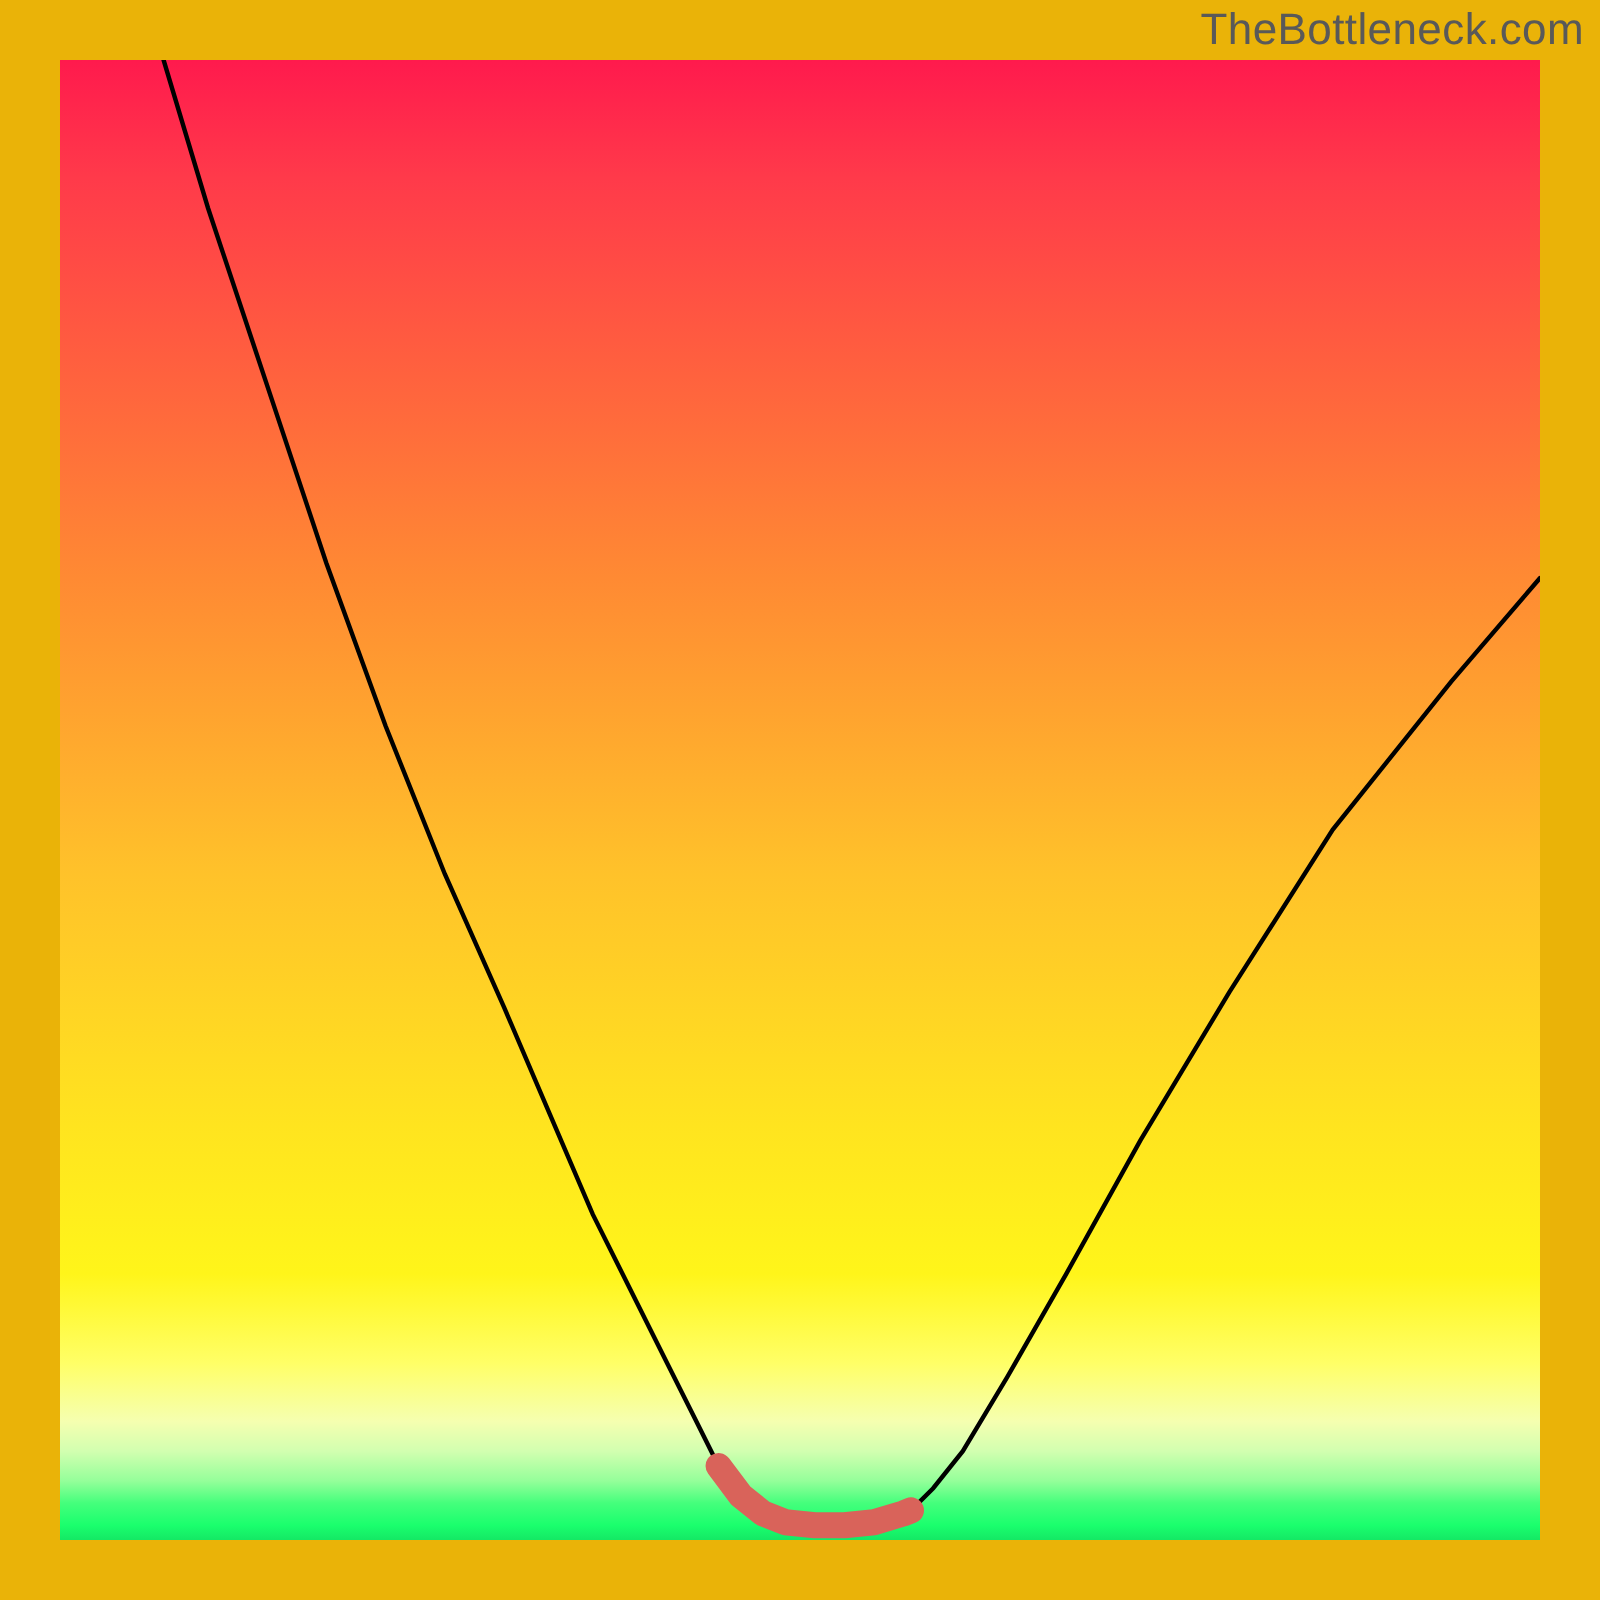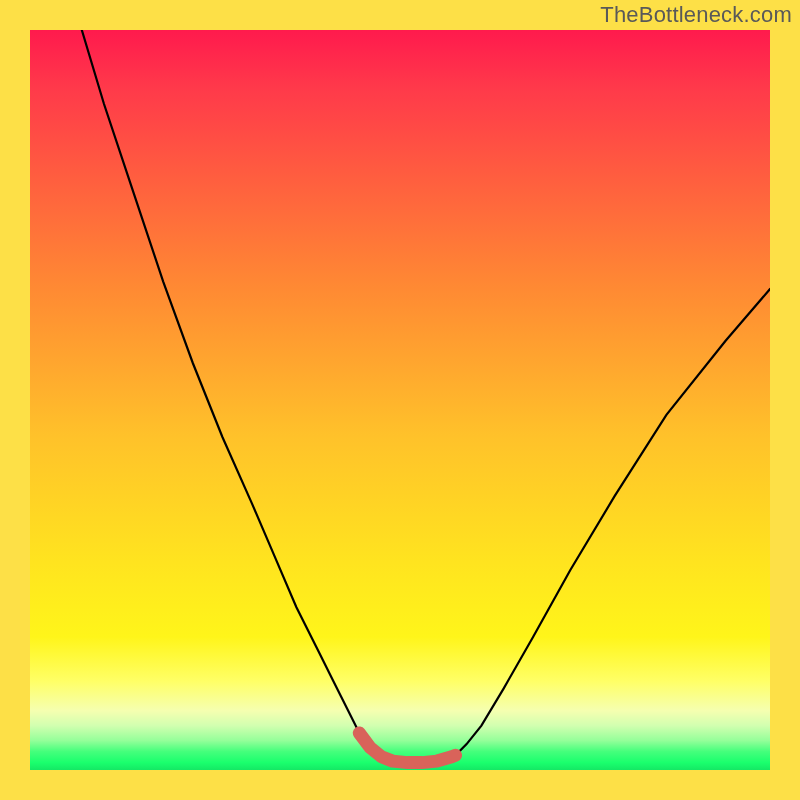--- a/index.html
+++ b/index.html
@@ -8,21 +8,21 @@
     width: 800px;
     height: 800px;
     background: #000;
     overflow: hidden;
     font-family: Arial, Helvetica, sans-serif;
   }
   .frame {
     position: relative;
     width: 800px;
     height: 800px;
-    background: #fde047;
+    background: #eab308;
   }
   .plot {
     position: absolute;
     left: 30px;
     top: 30px;
     width: 740px;
     height: 740px;
     overflow: hidden;
   }
   .gradient {

